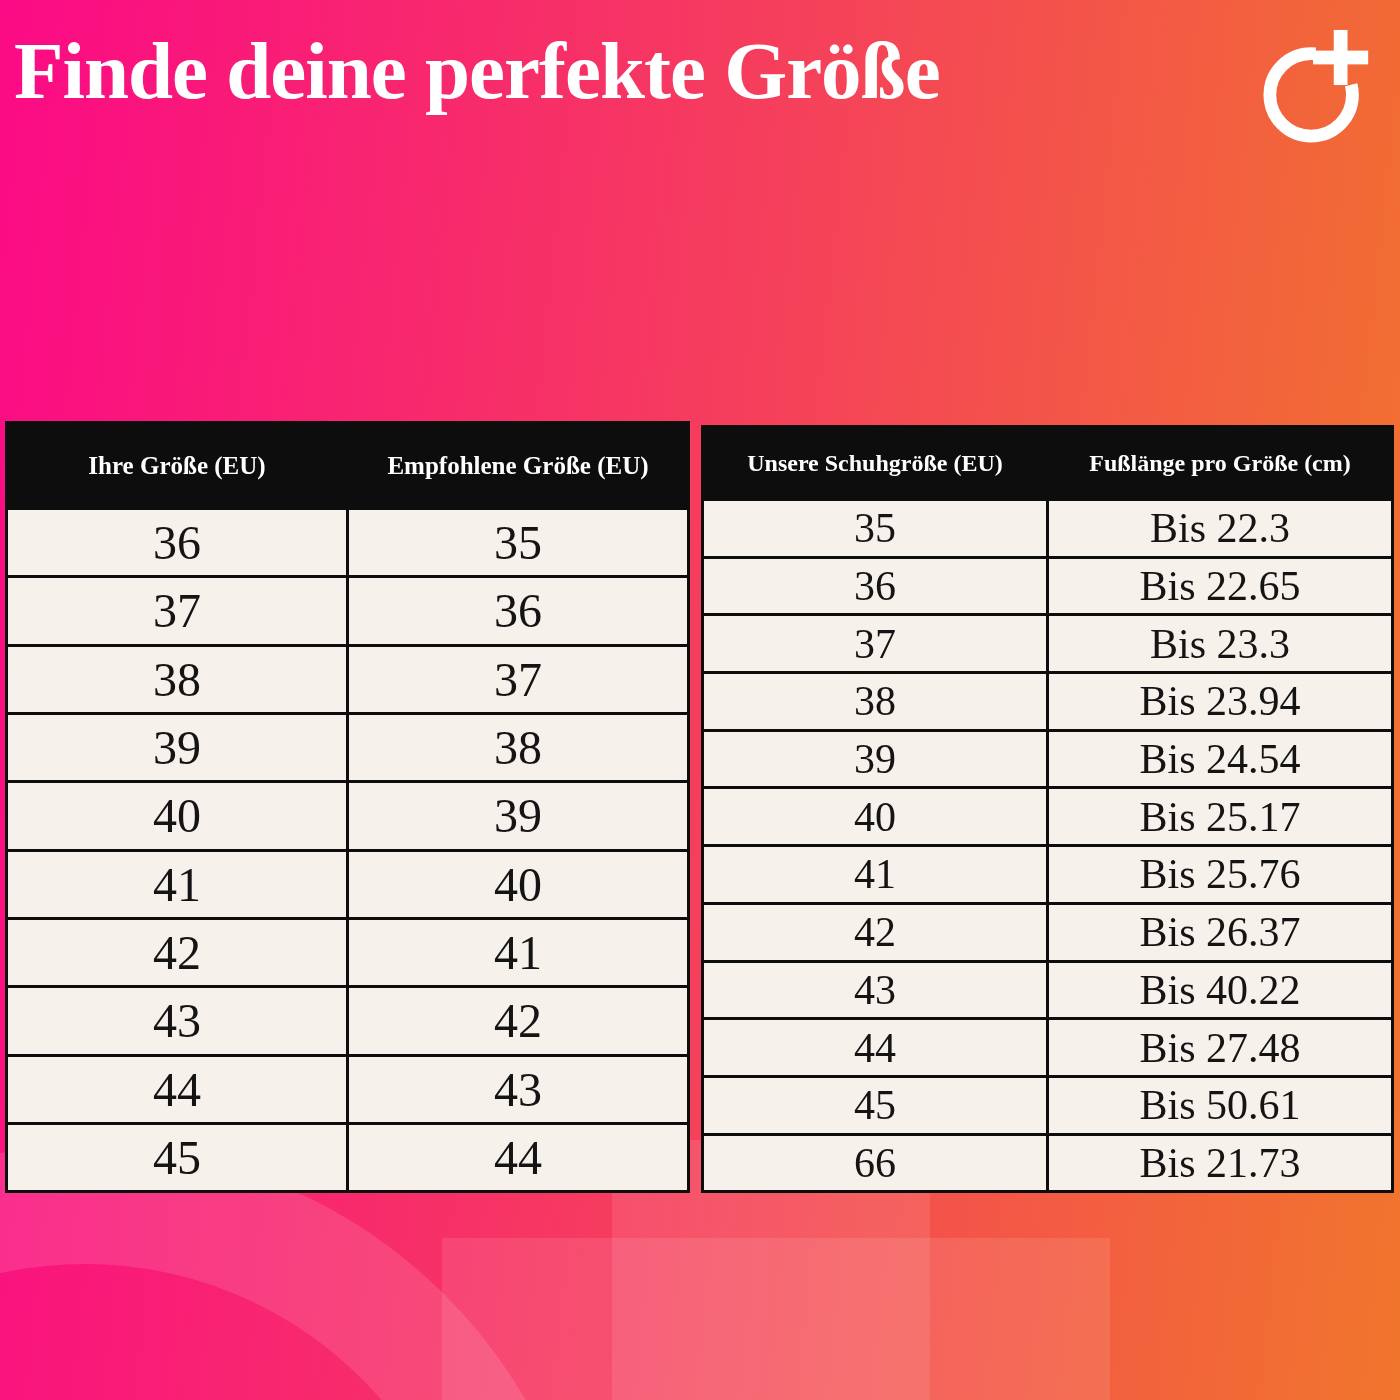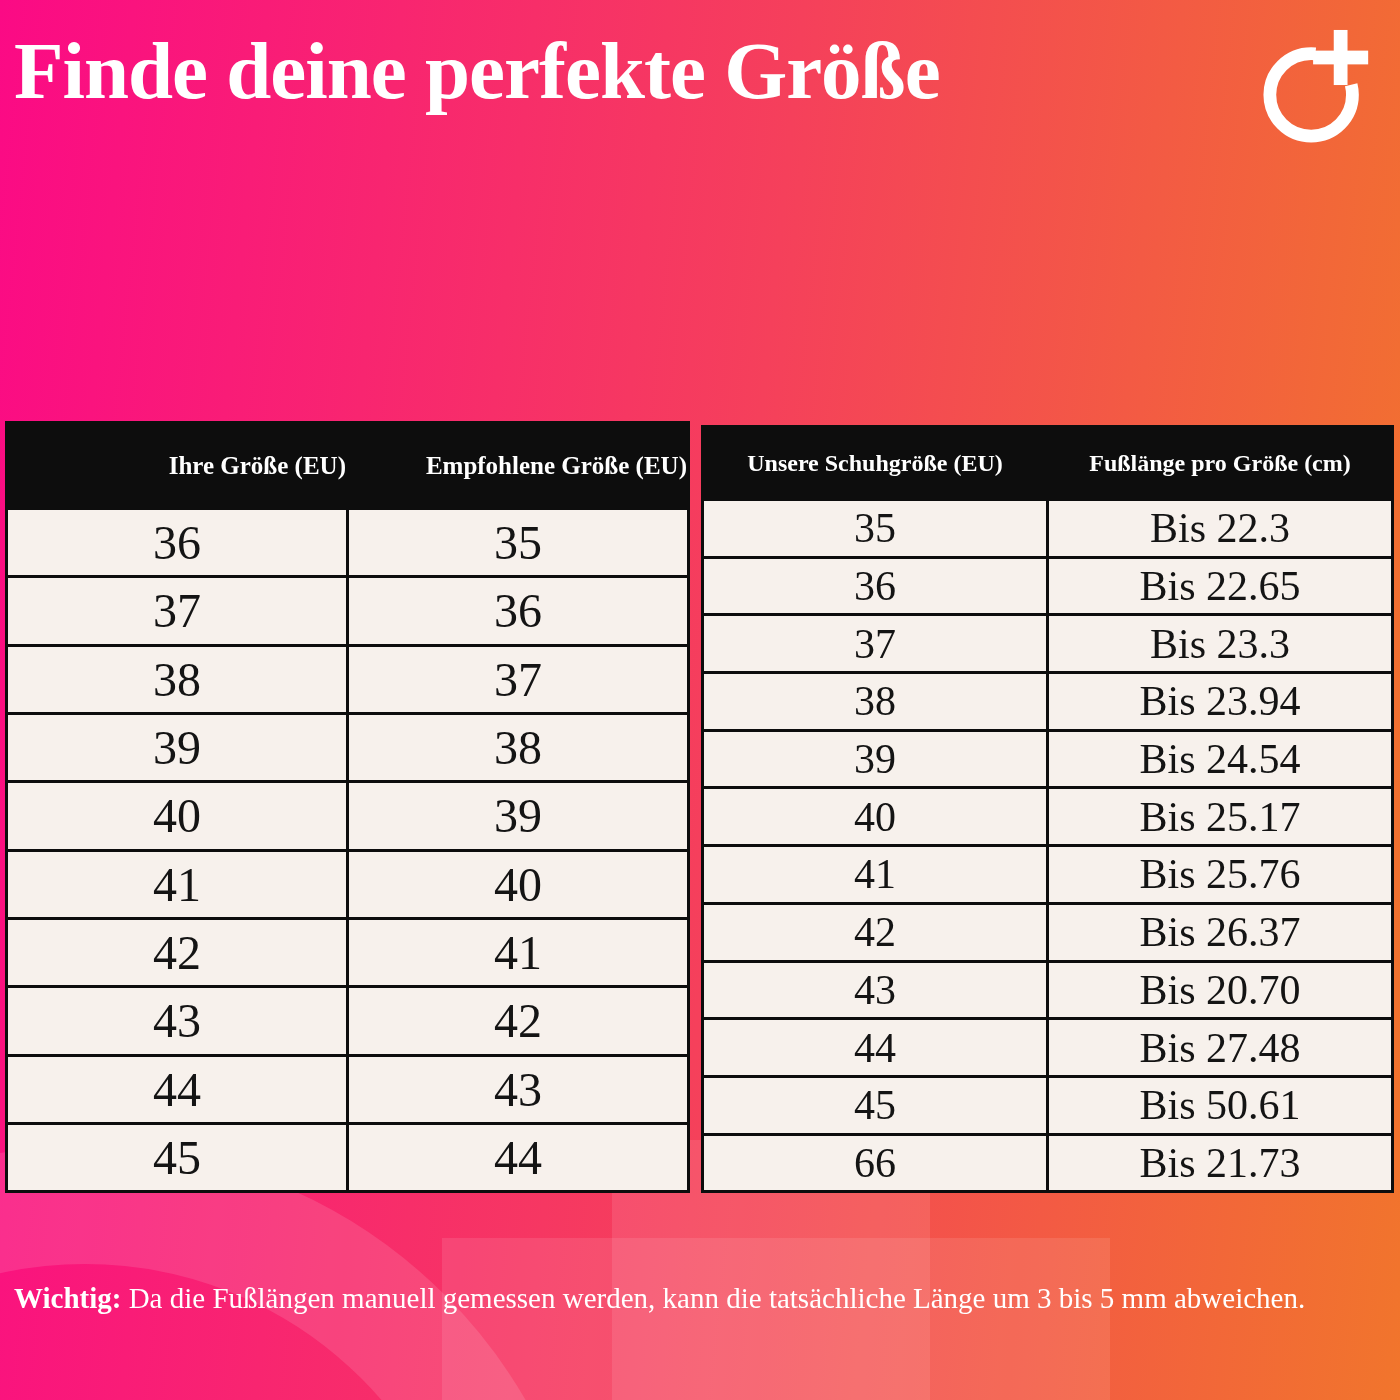--- a/index.html
+++ b/index.html
@@ -22,21 +22,21 @@
   .intro{margin-top:14px;}
   .reco{margin-top:34px;}
   .para b{font-weight:700;}
 
   .tables{position:absolute;top:421px;left:5px;display:flex;gap:11px;}
   table{border-collapse:collapse;table-layout:fixed;background:#f7f1ec;color:#141414;text-align:center;}
   th,td{border:3px solid #0d0d0d;padding:0;vertical-align:middle;}
   th{background:#0d0d0d;color:#ffffff;font-weight:700;}
 
   .tbl-left{width:685px;}
-  .tbl-left thead tr{height:86px;text-align:right;}
+  .tbl-left thead tr{height:86px;}
   .tbl-left tbody tr{height:68px;}
   .tbl-left th{font-size:25px;}
   .tbl-left td{font-size:48px;}
 
   .tbl-right{width:693px;margin-top:4px;}
   .tbl-right thead tr{height:73px;}
   .tbl-right tbody tr{height:57.7px;}
   .tbl-right th{font-size:24px;text-align:center;}
   .tbl-right td{font-size:42px;}
 
@@ -155,33 +155,32 @@
           <tr>
             <td>41</td>
             <td>Bis 25.76</td>
           </tr>
           <tr>
             <td>42</td>
             <td>Bis 26.37</td>
           </tr>
           <tr>
             <td>43</td>
-            <td>Bis 20.70</td>
+            <td>Bis 40.22</td>
           </tr>
           <tr>
             <td>44</td>
             <td>Bis 27.48</td>
           </tr>
           <tr>
             <td>45</td>
             <td>Bis 50.61</td>
           </tr>
           <tr>
             <td>66</td>
             <td>Bis 21.73</td>
           </tr>
         </tbody>
     </table>
   </div>
 
-  <p class="note"><b>Wichtig:</b> <span>Da die Fußlängen manuell gemessen werden, kann die tatsächliche Länge um 3 bis 5 mm abweichen.</span></p>
 
 </div>
 
 </body></html>

